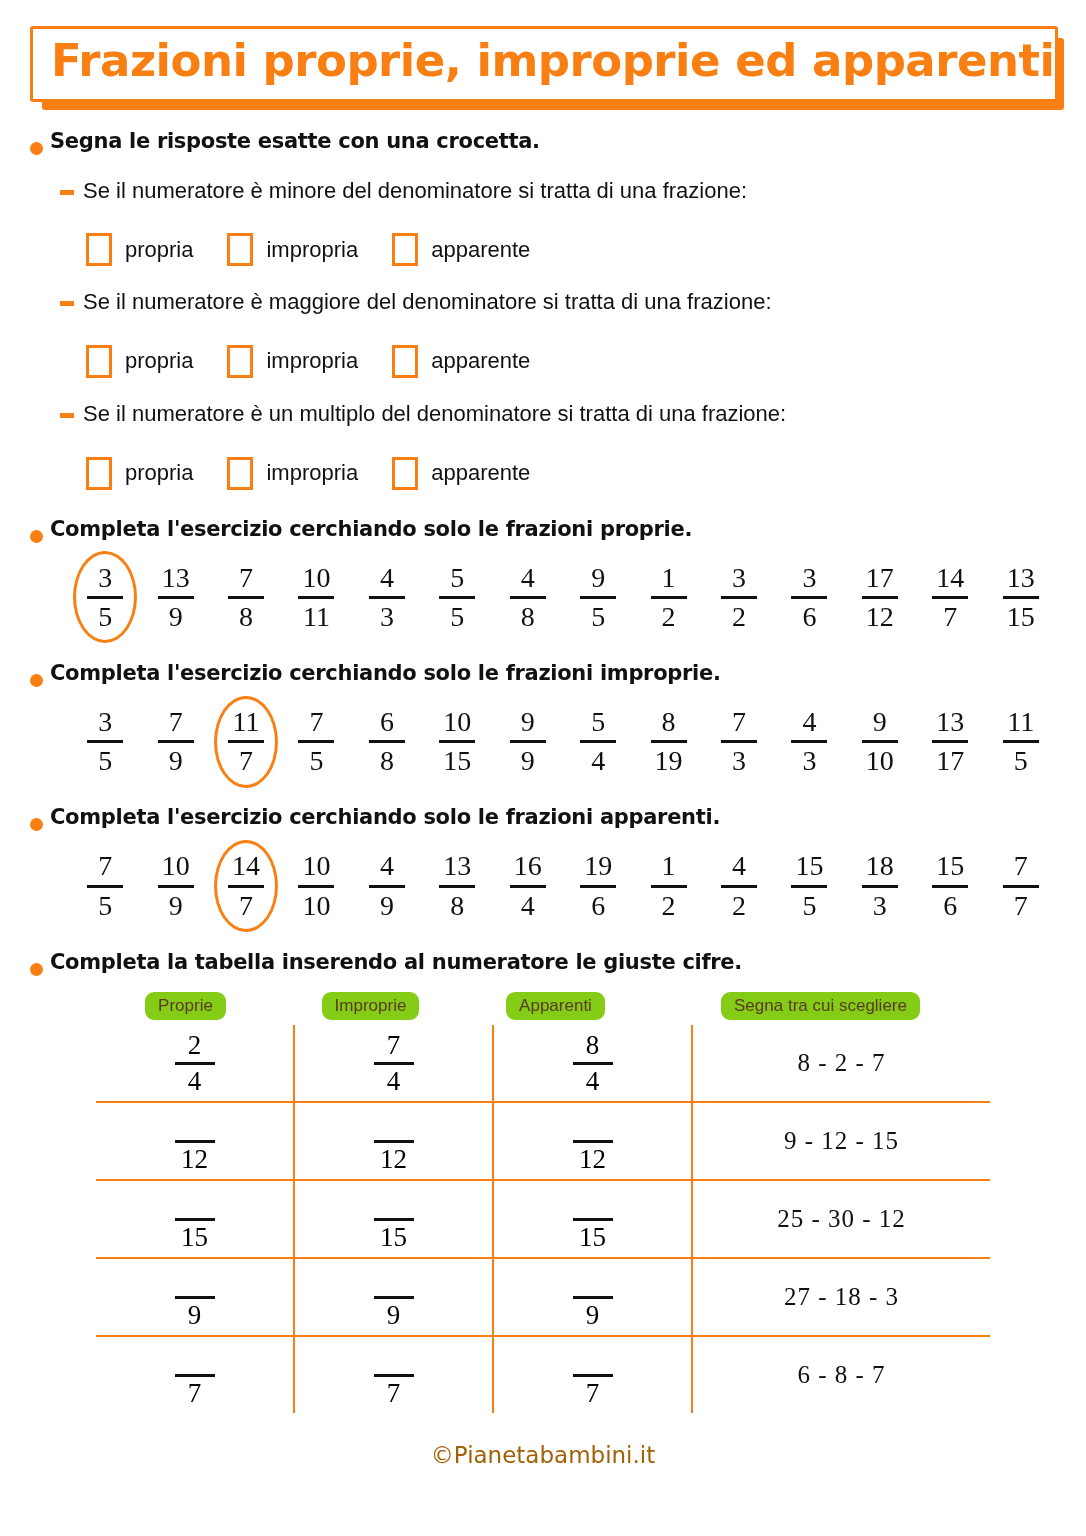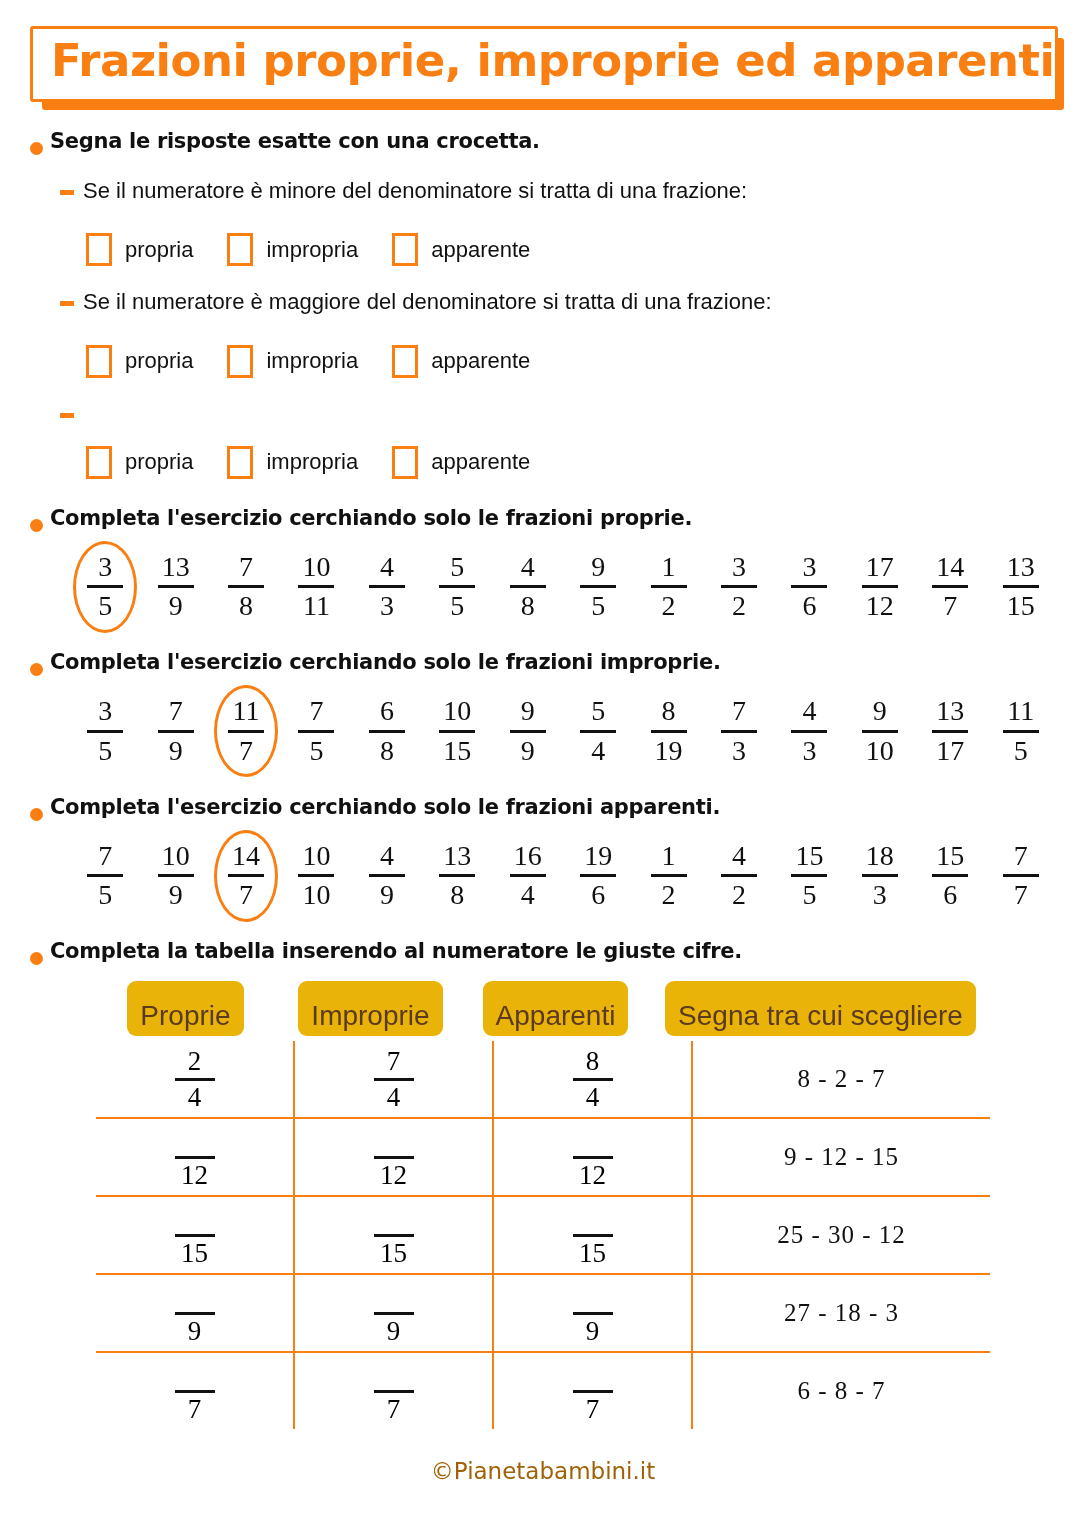--- a/index.html
+++ b/index.html
@@ -191,24 +191,24 @@
   .table-head {
     display: flex;
     align-items: flex-end;
     margin-bottom: 2px;
   }
   .th {
     display: flex;
     justify-content: center;
   }
   .th span {
-    background: #eab308;
+    background: #84cc16;
     color: #5B3A22;
-    font-size: 28px;
-    padding: 19px 13px 4px 13px;
+    font-size: 17px;
+    padding: 4px 13px 4px 13px;
     border-radius: 9px;
     white-space: nowrap;
   }
   .col-1, .col-2, .col-3 { flex: 0 0 185px; }
   .col-4 { flex: 1 1 auto; }
 
   table.grid {
     width: 100%;
     border-collapse: collapse;
     border: 3px solid #F97F12;
@@ -318,20 +318,21 @@
         <label class="option">
           <span class="checkbox"></span>
           <span class="option-label">apparente</span>
         </label>
       </div>
     </div>
 
     <div class="subq">
       <div class="subq-line">
         <span class="dash"></span>
+        <span class="subq-text">Se il numeratore è un multiplo del denominatore si tratta di una frazione:</span>
       </div>
       <div class="options">
         <label class="option">
           <span class="checkbox"></span>
           <span class="option-label">propria</span>
         </label>
         <label class="option">
           <span class="checkbox"></span>
           <span class="option-label">impropria</span>
         </label>

